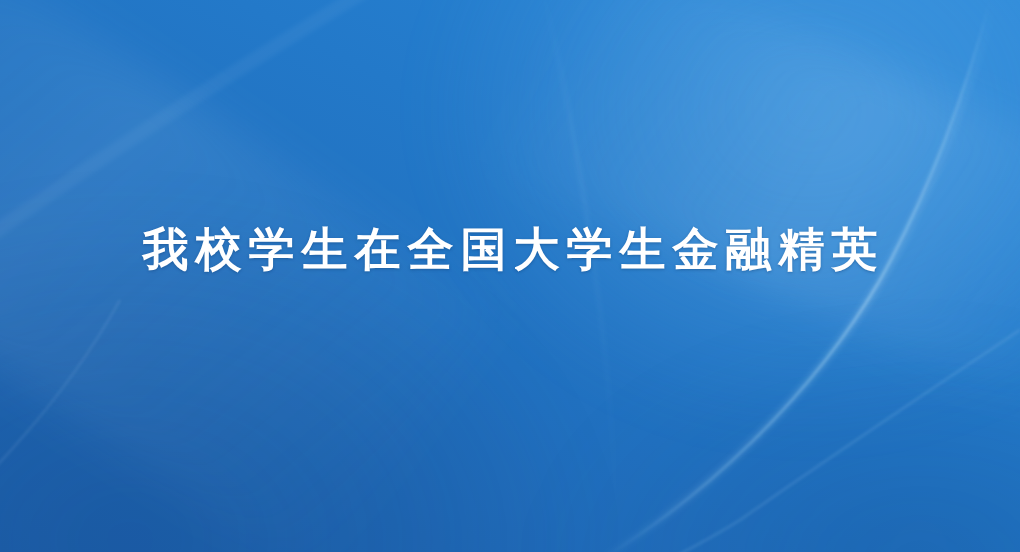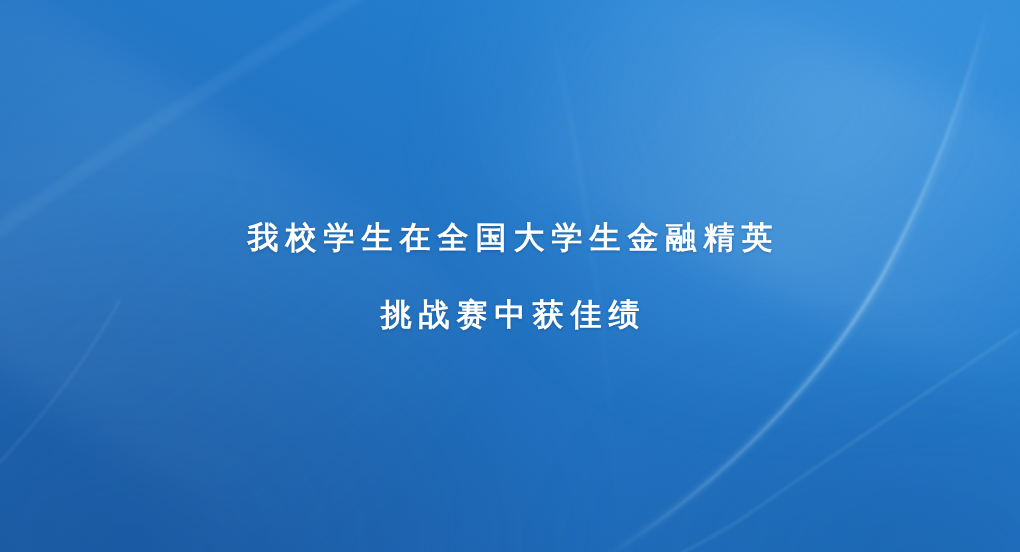--- a/index.html
+++ b/index.html
@@ -124,28 +124,28 @@
     height: 552px;
     display: flex;
     flex-direction: column;
     align-items: center;
     justify-content: center;
     pointer-events: none;
   }
 
   .headline-line {
     color: #ffffff;
-    font-size: 31px;
+    font-size: 46px;
     font-weight: 700;
     line-height: 1;
     letter-spacing: 7px;
     text-indent: 7px;
     white-space: nowrap;
     text-shadow: 0 1px 3px rgba(10, 52, 104, 0.38);
-    font-family: Liberation Sans, sans-serif;
+    font-family: Liberation Mono, monospace;
   }
 
   .headline-line.line-1 { margin-bottom: 46px; }
 </style>
 </head>
 <body>
 
 <div id="stage">
 
   <div class="glow-tr"></div>
@@ -190,16 +190,15 @@
 
     <path d="M 120 300 C 95 345 60 395 20 440 C 8 454 -4 466 -14 478" fill="none" stroke="url(#arcFadeC)" stroke-width="2" opacity="0.75" filter="url(#softBlur)"></path>
 
     <path d="M 540 -20 C 568 90 586 200 600 310 C 610 390 616 470 618 560" fill="none" stroke="url(#arcFadeC)" stroke-width="2.6" opacity="0.55" filter="url(#softBlur2)"></path>
 
     <path d="M -30 250 C 110 150 250 60 400 -30" fill="none" stroke="url(#arcFadeC)" stroke-width="14" opacity="0.35" filter="url(#softBlur2)"></path>
   </svg>
 
   <div class="headline">
     <div class="headline-line line-1">我校学生在全国大学生金融精英</div>
-    <div class="headline-line line-2">挑战赛中获佳绩</div>
   </div>
 
 </div>
 
 </body></html>

